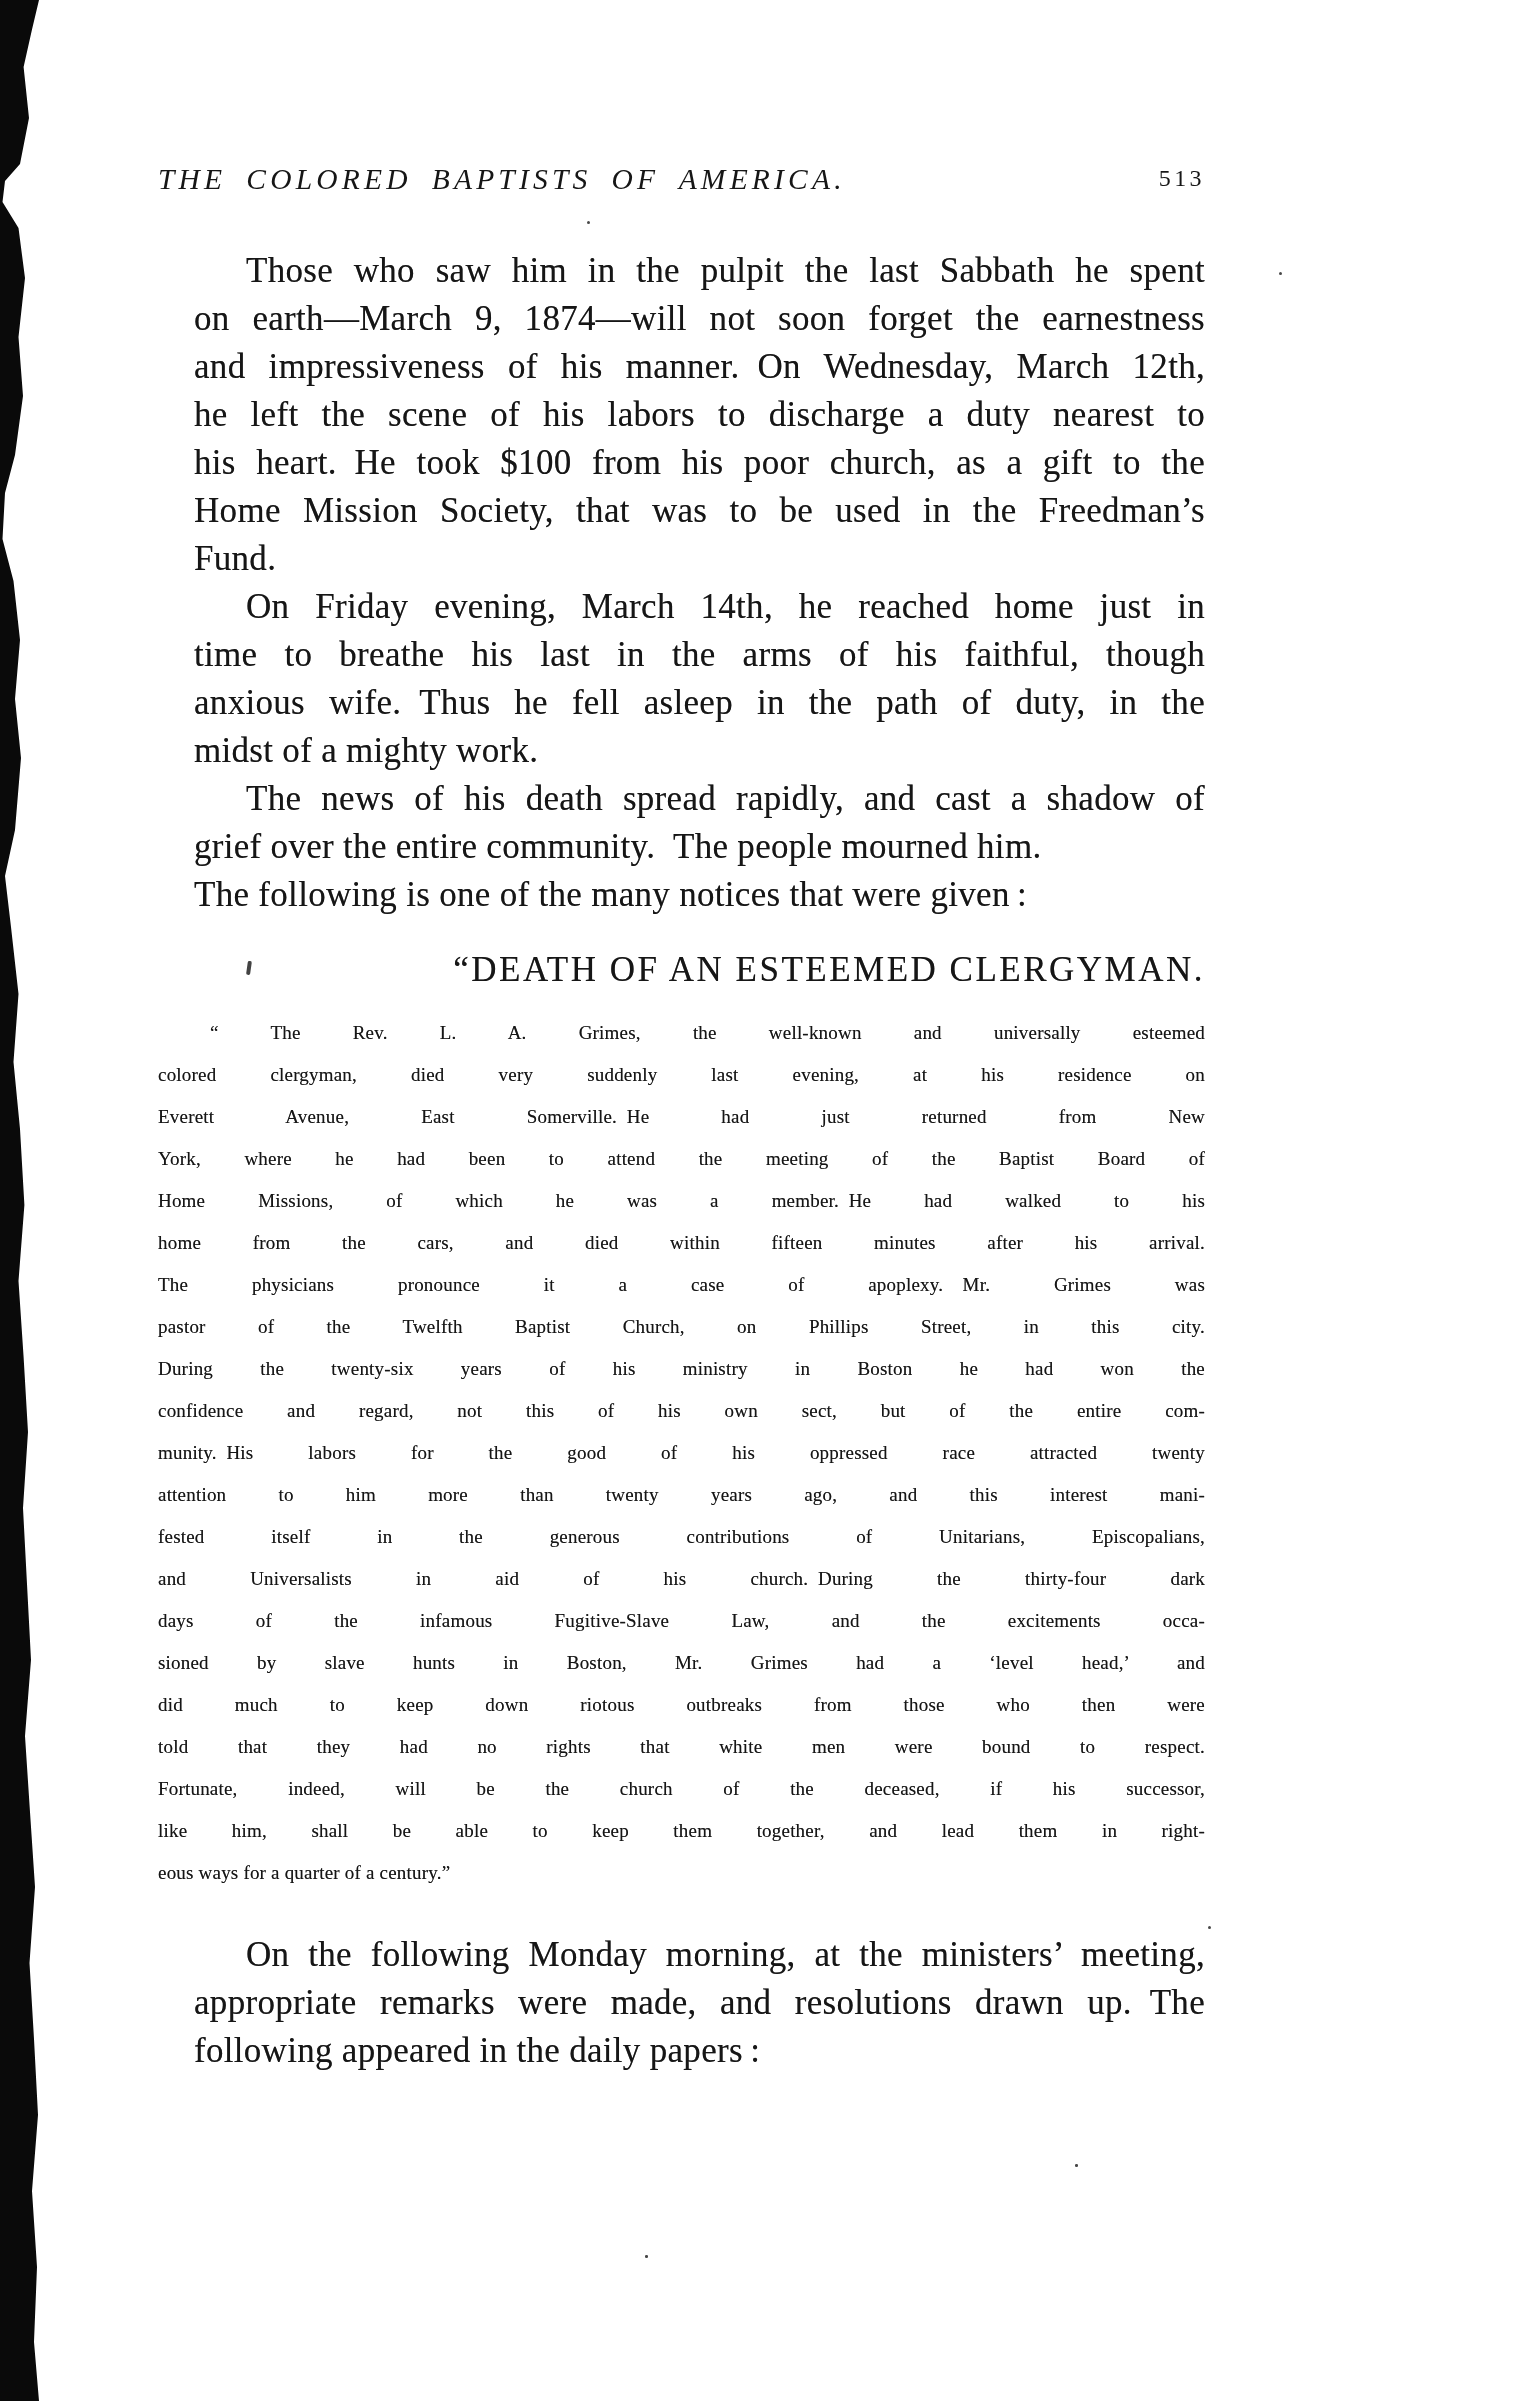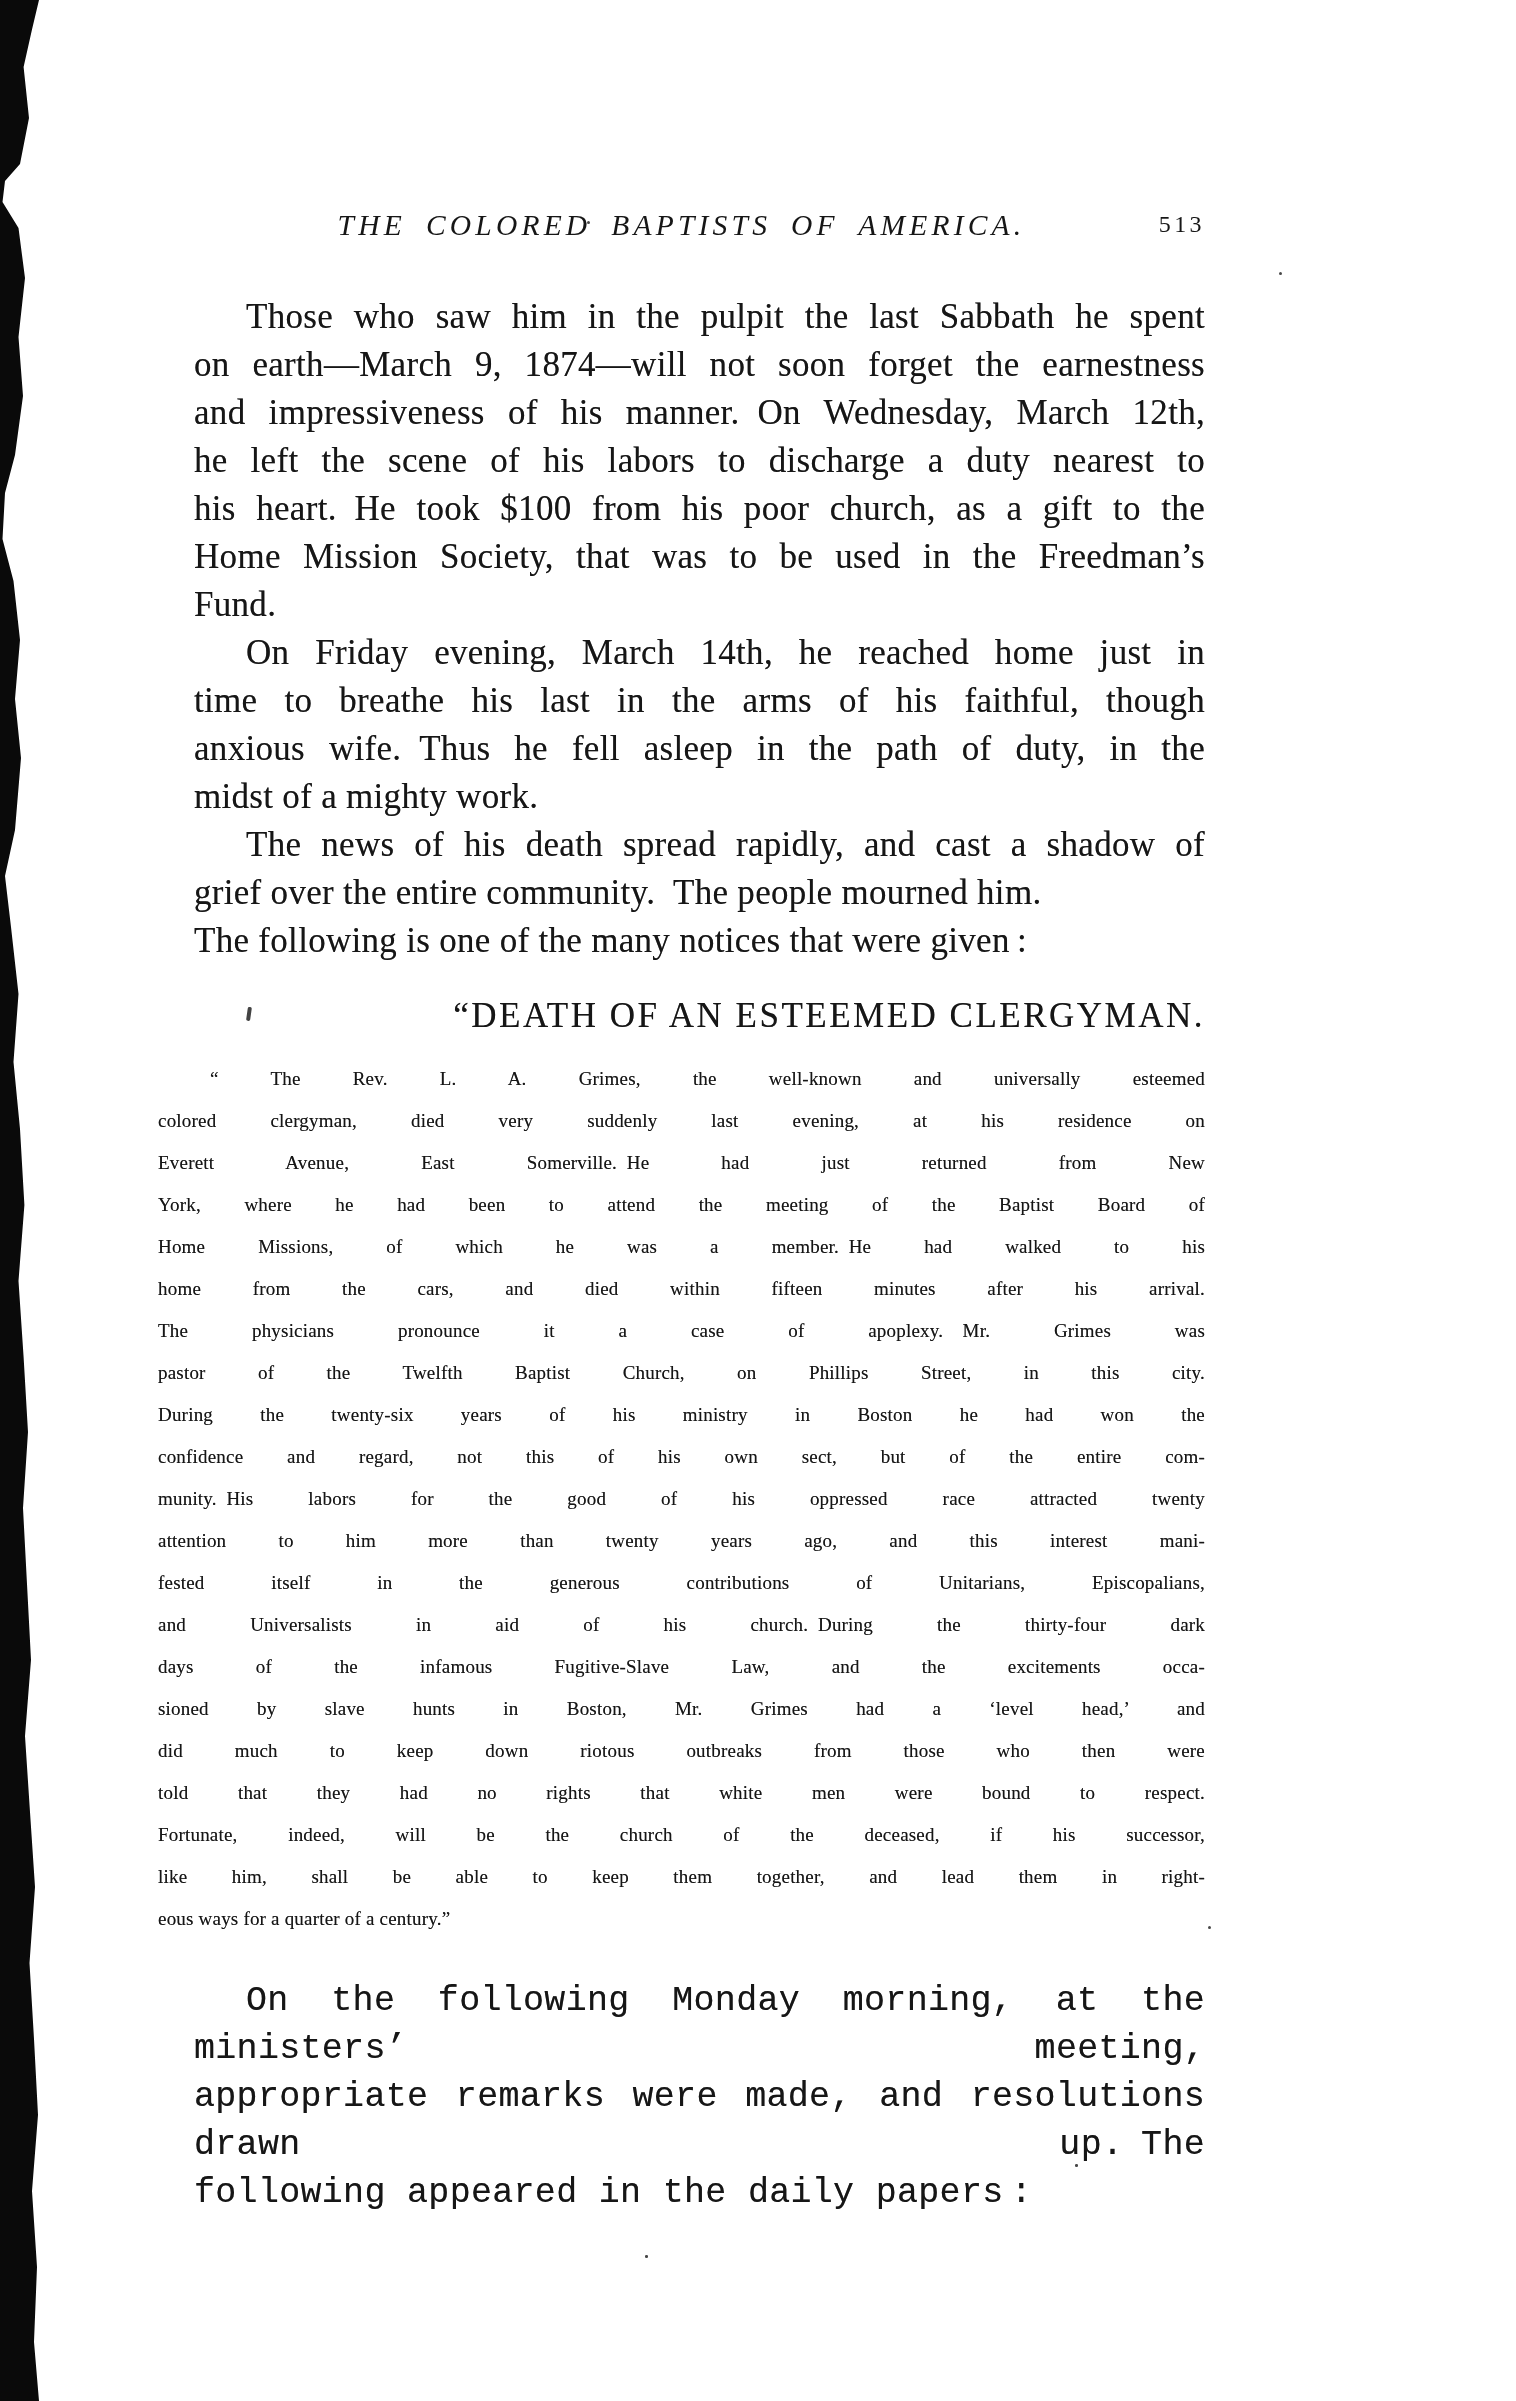--- a/index.html
+++ b/index.html
@@ -20,34 +20,33 @@
       18.5px 228px,25px 278px,18.5px 337px,23px 396px,15px 455px,5px 493px,2.5px 539px,
       13.5px 581px,20px 640px,15px 699px,21px 758px,15px 830px,5px 876px,11px 927px,
       18.5px 994px,13.5px 1062px,20px 1129px,24.4px 1205px,18.5px 1281px,23.6px 1357px,
       28px 1432px,23px 1508px,27px 1584px,31px 1660px,25px 1736px,30px 1812px,
       35px 1887px,29.5px 1963px,34px 2039px,38px 2115px,32px 2191px,37px 2267px,
       34px 2342px,39px 2401px,0px 2401px);
   }
   .speck{position:absolute;background:#1a1a1a;border-radius:50%;opacity:.8;}
   .content{position:absolute;left:158px;top:163px;width:1047px;}
   .runhead{
-    position:relative;text-align:center;height:39px;
+    position:relative;text-align:left;height:39px;
     font-style:italic;font-size:29.5px;letter-spacing:4.2px;word-spacing:8.4px;
     white-space:nowrap;
-    margin-top:46px;
   }
   .pagenum{
     position:absolute;right:0;top:1.7px;
     font-style:normal;font-size:24px;letter-spacing:3.4px;
   }
   .blocks{margin-top:45px;}
   .para{text-rendering:optimizeLegibility;}
   .para.body{font-size:35px;line-height:48px;letter-spacing:0.3px;margin-left:36px;}
   .para.quote{font-size:19px;line-height:42px;letter-spacing:0.2px;margin-top:23.6px;}
-  .para.final{margin-top:37px;font-family:Liberation Mono, monospace;}
+  .para.final{margin-top:37px;}
   .line{text-align:justify;text-align-last:justify;text-shadow:0 0 0.5px rgba(0,0,0,.5);}
   .line.last{text-align-last:left;}
   .line.indent{text-indent:52px;}
   .it{}
   .notice-heading{
     position:relative;margin-top:32px;
     text-align:right;font-size:35px;line-height:37px;letter-spacing:2.5px;
     text-shadow:0 0 0.5px rgba(0,0,0,.5);
   }
   .ink-mark{

